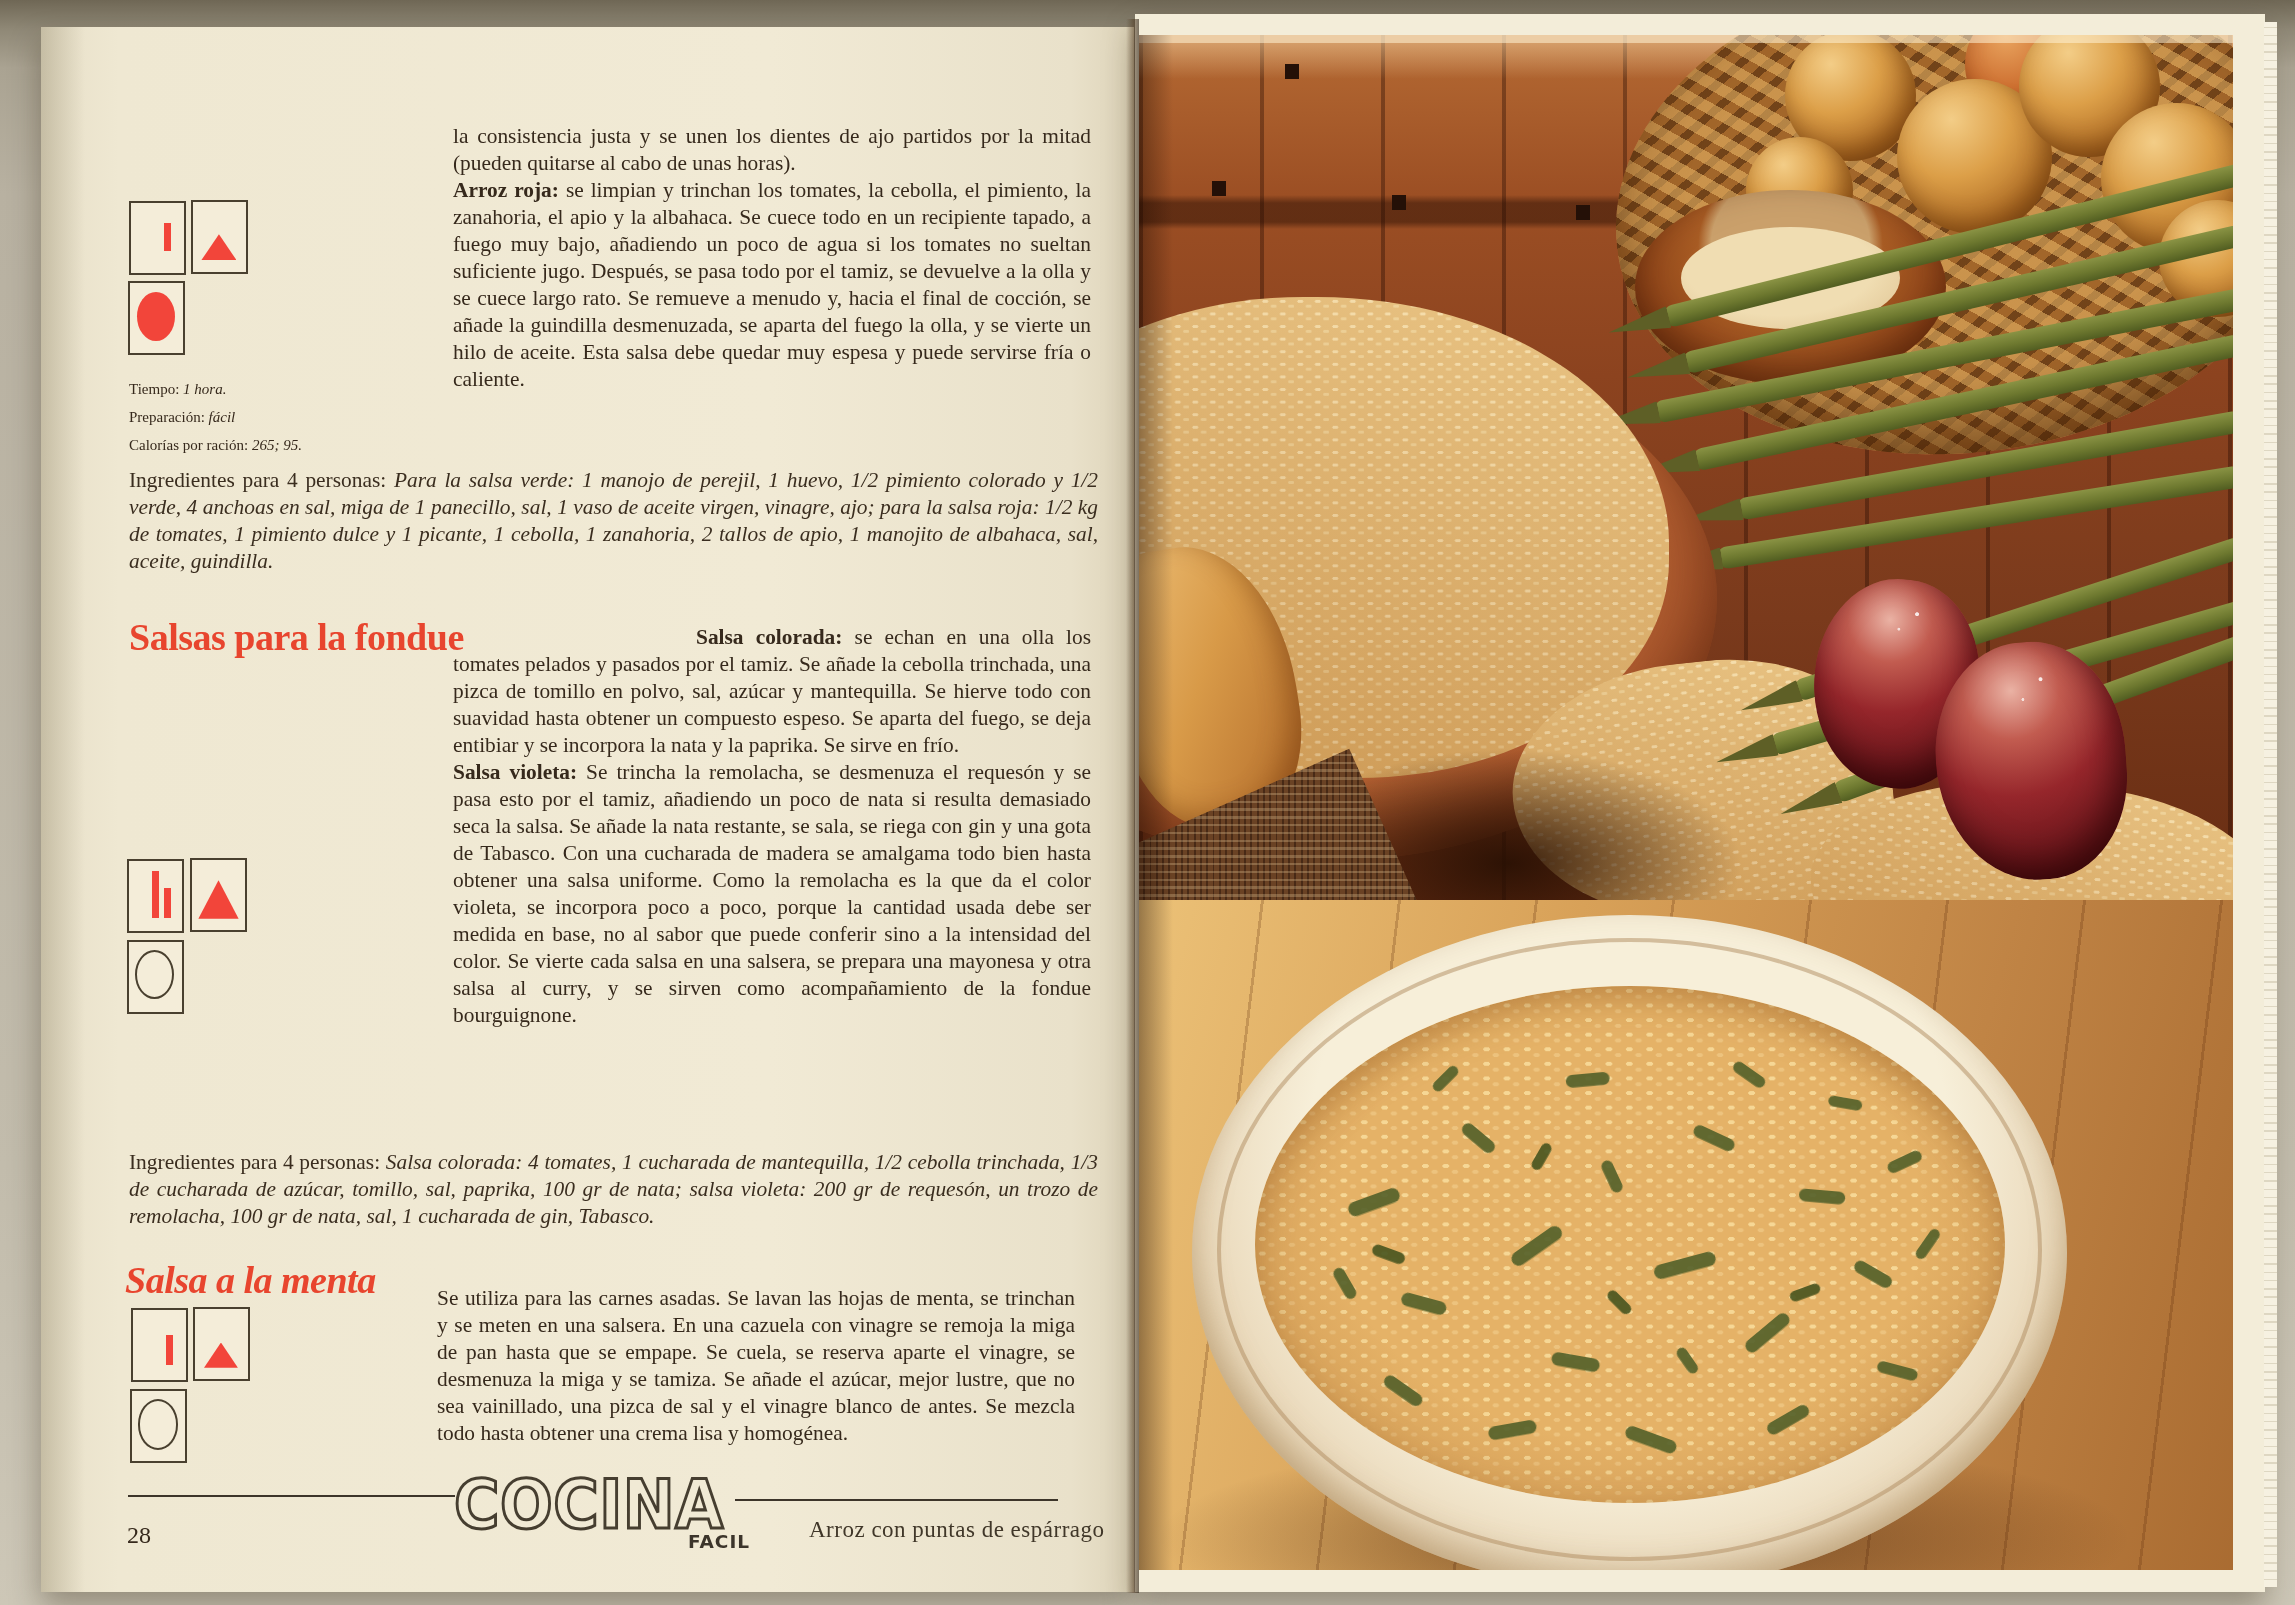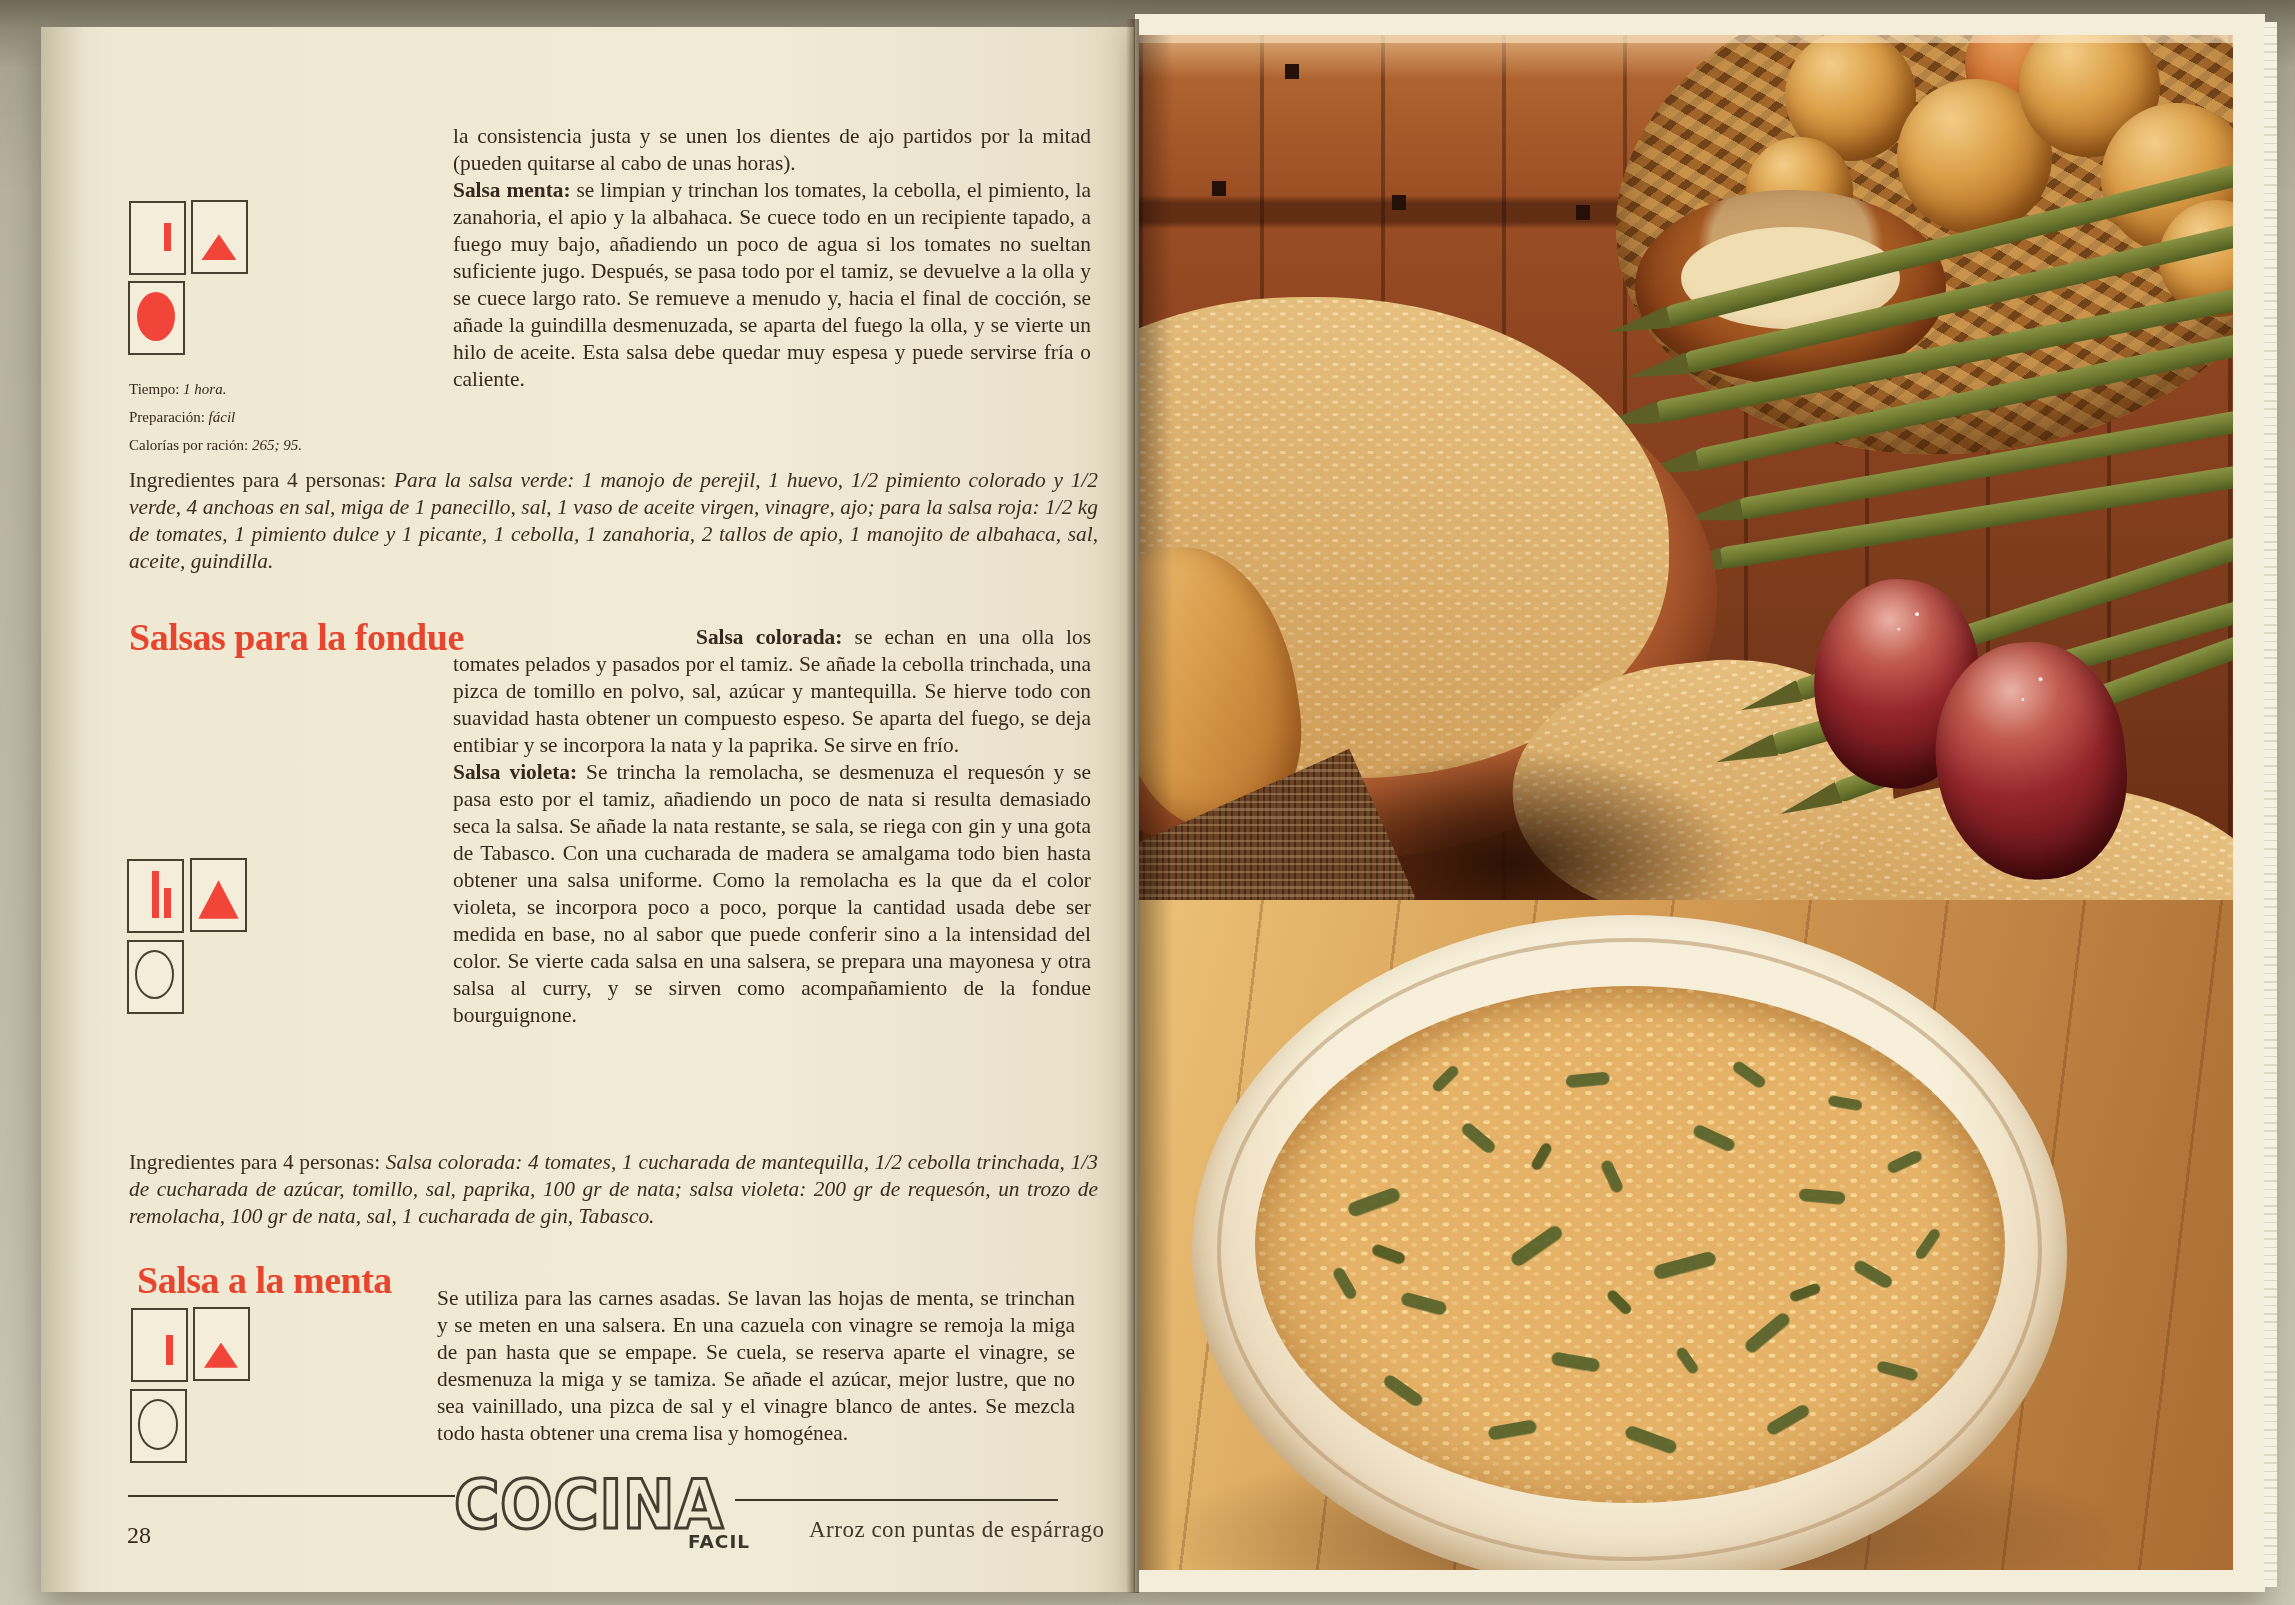--- a/index.html
+++ b/index.html
@@ -137,21 +137,21 @@
 </head>
 <body>
 
 <div class="stage">
 
   <div class="page-left">
     <div class="curl"></div>
 
     <div class="p" style="left:412px;top:96px;width:638px;">
       <p><span>la consistencia justa y se unen los dientes de ajo partidos por la mitad (pueden quitarse al cabo de unas horas).</span></p>
-      <p><span class="lead">Salsa menta:</span>
+      <p><span class="lead">Arroz roja:</span>
          <span>se limpian y trinchan los tomates, la cebolla, el pimiento, la zanahoria, el apio y la albahaca. Se cuece todo en un recipiente tapado, a fuego muy bajo, añadiendo un poco de agua si los tomates no sueltan suficiente jugo. Después, se pasa todo por el tamiz, se devuelve a la olla y se cuece largo rato. Se remueve a menudo y, hacia el final de cocción, se añade la guindilla desmenuzada, se aparta del fuego la olla, y se vierte un hilo de aceite. Esta salsa debe quedar muy espesa y puede servirse fría o caliente.</span></p>
     </div>
 
     <div>
       <div class="sym" style="left:88px;top:174px;">
         <div class="shape bar" style="left:62%;top:29%;width:14%;height:39%;"></div>
       </div>
       <div class="sym" style="left:150px;top:173px;">
         <div class="shape tri" style="left:16%;top:46%;width:66%;height:37%;"></div>
       </div>
@@ -195,21 +195,21 @@
         <div class="shape circle-e" style="left:12%;top:12%;width:66%;height:64%;"></div>
       </div>
     </div>
 
 
     <div class="ing" style="left:88px;top:1122px;width:969px;">
       <span class="roman">Ingredientes para 4 personas:</span>
       <span>Salsa colorada: 4 tomates, 1 cucharada de mantequilla, 1/2 cebolla trinchada, 1/3 de cucharada de azúcar, tomillo, sal, paprika, 100 gr de nata; salsa violeta: 200 gr de requesón, un trozo de remolacha, 100 gr de nata, sal, 1 cucharada de gin, Tabasco.</span>
     </div>
 
-    <div class="heading" style="left:96px;top:1234px;">Salsa a la menta</div>
+    <div class="heading" style="left:84px;top:1234px;font-style:italic;">Salsa a la menta</div>
 
     <div class="p" style="left:396px;top:1258px;width:638px;">
       <p><span>Se utiliza para las carnes asadas. Se lavan las hojas de menta, se trinchan y se meten en una salsera. En una cazuela con vinagre se remoja la miga de pan hasta que se empape. Se cuela, se reserva aparte el vinagre, se desmenuza la miga y se tamiza. Se añade el azúcar, mejor lustre, que no sea vainillado, una pizca de sal y el vinagre blanco de antes. Se mezcla todo hasta obtener una crema lisa y homogénea.</span></p>
     </div>
 
     <div>
       <div class="sym" style="left:90px;top:1281px;">
         <div class="shape bar" style="left:63%;top:35%;width:13%;height:43%;"></div>
       </div>
       <div class="sym" style="left:152px;top:1280px;">

